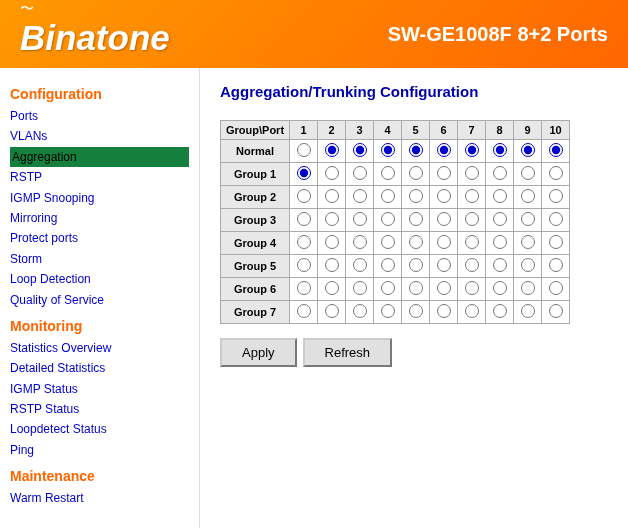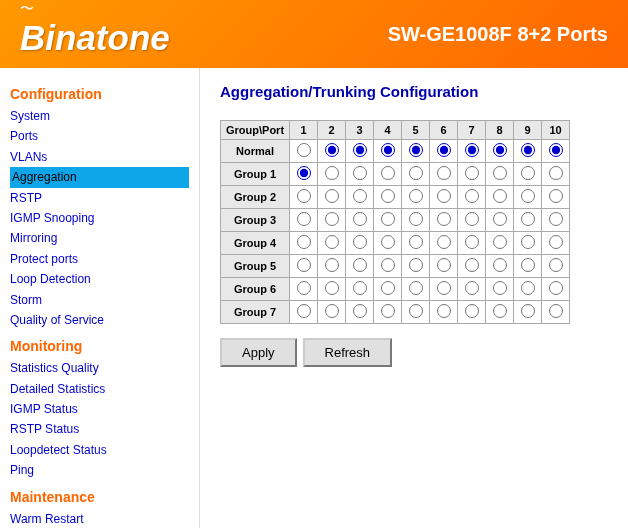--- a/index.html
+++ b/index.html
@@ -59,21 +59,21 @@
     }
     .sidebar-link {
       display: block;
       color: #00c;
       text-decoration: none;
       font-size: 12px;
       line-height: 1.7;
       cursor: pointer;
     }
     .sidebar-link.active {
-      background: #0ea5e9;
+      background: #15803d;
       color: #000;
       padding: 0 2px;
     }
 
     
     .main {
       flex: 1;
       padding: 15px 20px;
       overflow-y: auto;
     }
@@ -143,33 +143,32 @@
       <div class="logo-text">Binatone</div>
     </div>
   </div>
   <div class="device-title">SW-GE1008F 8+2 Ports</div>
 </div>
 
 <div class="layout">
 
   <div class="sidebar" id="sidebar-container">
       <div class="sidebar-section-title">Configuration</div>
-      <a class="sidebar-link" href="#">System</a>
       <a class="sidebar-link" href="#">Ports</a>
       <a class="sidebar-link" href="#">VLANs</a>
       <a class="sidebar-link active" href="#">Aggregation</a>
       <a class="sidebar-link" href="#">RSTP</a>
       <a class="sidebar-link" href="#">IGMP Snooping</a>
       <a class="sidebar-link" href="#">Mirroring</a>
       <a class="sidebar-link" href="#">Protect ports</a>
+      <a class="sidebar-link" href="#">Storm</a>
       <a class="sidebar-link" href="#">Loop Detection</a>
-      <a class="sidebar-link" href="#">Storm</a>
       <a class="sidebar-link" href="#">Quality of Service</a>
       <div class="sidebar-section-title">Monitoring</div>
-      <a class="sidebar-link" href="#">Statistics Quality</a>
+      <a class="sidebar-link" href="#">Statistics Overview</a>
       <a class="sidebar-link" href="#">Detailed Statistics</a>
       <a class="sidebar-link" href="#">IGMP Status</a>
       <a class="sidebar-link" href="#">RSTP Status</a>
       <a class="sidebar-link" href="#">Loopdetect Status</a>
       <a class="sidebar-link" href="#">Ping</a>
       <div class="sidebar-section-title">Maintenance</div>
       <a class="sidebar-link" href="#">Warm Restart</a>
     </div>
 
   <div class="main">

